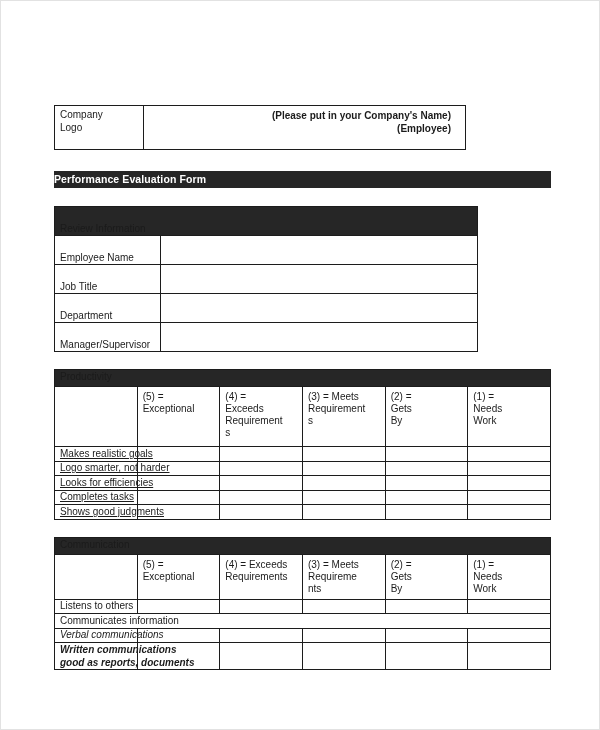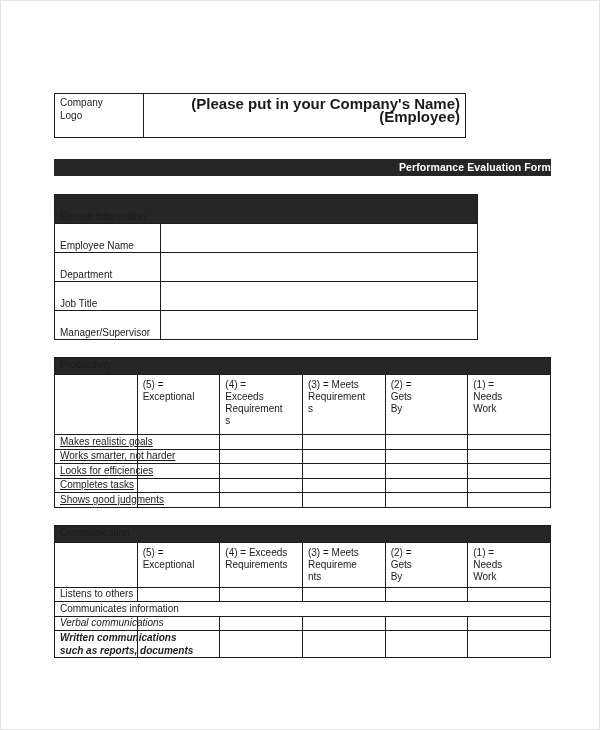--- a/index.html
+++ b/index.html
@@ -19,21 +19,21 @@
     position: relative;
     width: 600px;
     height: 730px;
     background: #ffffff;
     border: 1px solid #e2e2e2;
     overflow: hidden;
   }
   #sheet {
     position: absolute;
     left: 53px;
-    top: 92px;
+    top: 104px;
     width: 497px;
   }
 
   
   .company-box {
     width: 412px;
     border: 1px solid #1c1c1c;
     border-collapse: collapse;
     table-layout: fixed;
   }
@@ -43,32 +43,32 @@
     padding: 3px 4px 2px 5px;
     font-size: 10px;
     line-height: 12.5px;
     color: #1b1b1b;
     height: 44px;
   }
   .company-box td.logo-cell { width: 89px; }
   .company-box td.name-cell {
     text-align: right;
     font-weight: bold;
-    font-size: 15px;
+    font-size: 10px;
     line-height: 13px;
-    padding-right: 5px;
+    padding-right: 14px;
   }
 
   
   .banner {
     background: #262626;
     color: #ffffff;
     font-weight: bold;
     font-size: 10.5px;
-    text-align: right;
+    text-align: left;
     letter-spacing: 0.1px;
   }
   .title-banner {
     width: 497px;
     height: 17px;
     line-height: 17px;
     margin-top: 21px;
   }
 
   
@@ -181,25 +181,25 @@
       <table class="grid review">
         <tbody>
             <tr>
           <td class="band" colspan="4">Review Information</td>
         </tr>
         <tr>
           <td class="rlabel">Employee Name</td>
           <td class="rblank" colspan="3"></td>
         </tr>
         <tr>
+          <td class="rlabel">Job Title</td>
+          <td class="rblank" colspan="3"></td>
+        </tr>
+        <tr>
           <td class="rlabel">Department</td>
-          <td class="rblank" colspan="3"></td>
-        </tr>
-        <tr>
-          <td class="rlabel">Job Title</td>
           <td class="rblank" colspan="3"></td>
         </tr>
         <tr>
           <td class="rlabel">Manager/Supervisor</td>
           <td class="rblank" colspan="3"></td>
         </tr>
       </tbody>
         </table>
 
     </div>
@@ -241,21 +241,21 @@
 
         <tr>
           <td class="c0 rowlabel">Makes realistic goals</td>
           <td class="c1 mark"></td>
           <td class="c2 mark"></td>
           <td class="c3 mark"></td>
           <td class="c4 mark"></td>
           <td class="c5 mark"></td>
         </tr>
         <tr>
-          <td class="c0 rowlabel">Works smarter, not harder</td>
+          <td class="c0 rowlabel">Logo smarter, not harder</td>
           <td class="c1 mark"></td>
           <td class="c2 mark"></td>
           <td class="c3 mark"></td>
           <td class="c4 mark"></td>
           <td class="c5 mark"></td>
         </tr>
         <tr>
           <td class="c0 rowlabel">Looks for efficiencies</td>
           <td class="c1 mark"></td>
           <td class="c2 mark"></td>
@@ -331,21 +331,21 @@
           <td class="c0 rowlabel sub-item">Verbal communications</td>
           <td class="c1 mark"></td>
           <td class="c2 mark"></td>
           <td class="c3 mark"></td>
           <td class="c4 mark"></td>
           <td class="c5 mark"></td>
         </tr>
         <tr>
           <td class="c0 rowlabel sub-item two-line">
             <span>Written communications</span><br>
-            <span>such as reports, documents</span>
+            <span>good as reports, documents</span>
           </td>
           <td class="c1 mark"></td>
           <td class="c2 mark"></td>
           <td class="c3 mark"></td>
           <td class="c4 mark"></td>
           <td class="c5 mark"></td>
         </tr>
       </tbody>
         </table>
     </div>

